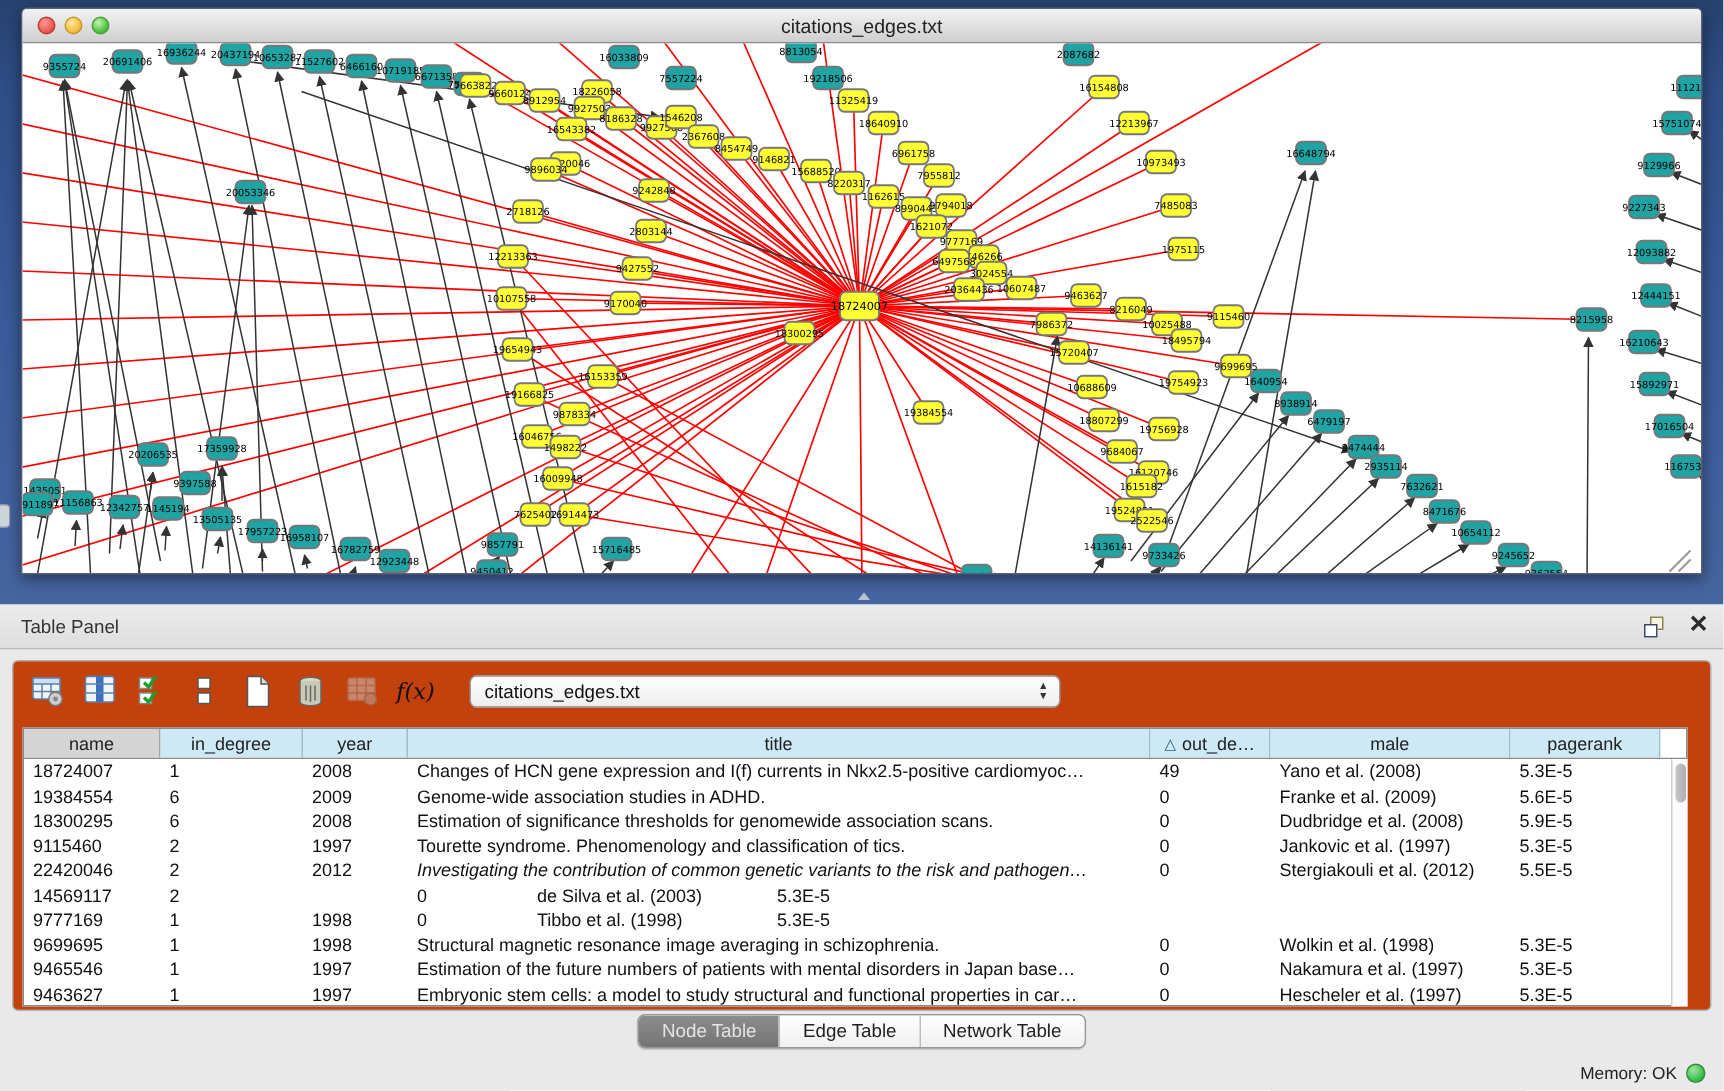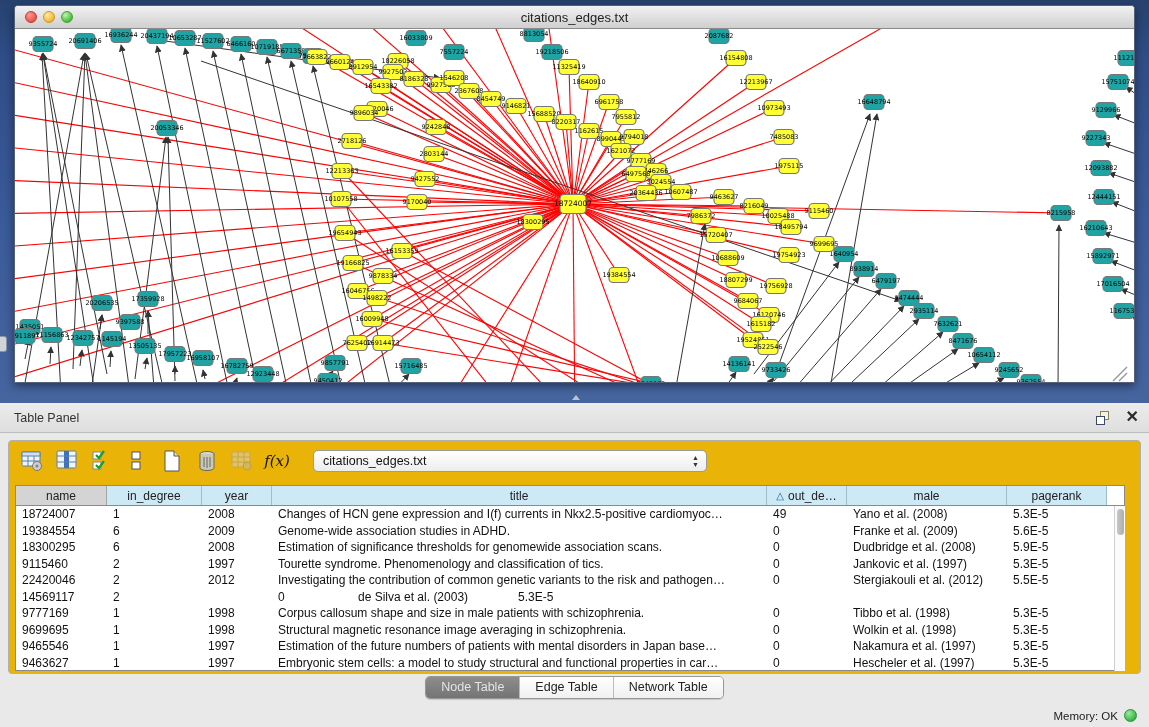--- a/index.html
+++ b/index.html
@@ -29,21 +29,21 @@
   .panel-header { position:absolute; left:0; top:403px; width:1149px; height:30px;
     background:linear-gradient(#ececec,#dedede); border-bottom:1px solid #bdbdbd; }
   .panel-header .ph-title { position:absolute; left:14px; top:8px; font-size:12.5px; color:#333; }
   .float-icon { position:absolute; right:38px; top:8px; width:15px; height:15px; }
   .float-icon .sq1 { position:absolute; left:4px; top:0; width:9px; height:9px; border:1.5px solid #8c8251; background:#f4f2e4; }
   .float-icon .sq2 { position:absolute; left:0; top:5px; width:9px; height:9px; border:1.5px solid #3c4a66; background:#fff; }
   .close-icon { position:absolute; right:10px; top:6px; font-size:16px; font-weight:bold; color:#2b2b2b; line-height:16px; }
 
   .panel-body { position:absolute; left:0; top:433px; width:1149px; height:294px; background:#e9e9e9; }
   .inner-panel { position:absolute; left:8px; top:7px; width:1133px; height:234px;
-    background:#eab308; border:1px solid #b0b0b0; border-radius:4px; }
+    background:#c2410c; border:1px solid #b0b0b0; border-radius:4px; }
 
   .toolbar { position:absolute; left:0; top:0; width:100%; height:40px; display:flex; align-items:center; gap:9px; padding-left:10px; }
   .tb-icon { width:26px; height:26px; display:flex; align-items:center; justify-content:center; position:relative; }
   .tb-icon svg { display:block; }
   .fx { font-family:"DejaVu Serif", serif; font-style:italic; font-size:15px; color:#111; }
   .dropdown { margin-left:14px; width:394px; height:22px; background:linear-gradient(#ffffff,#ededed);
     border:1px solid #9b9b9b; border-radius:5px; position:relative; font-size:12.5px; color:#111;
     line-height:20px; padding-left:9px; }
   .dropdown .stepper { position:absolute; right:5px; top:2px; width:11px; height:16px; font-size:7px; color:#333;
     display:flex; flex-direction:column; align-items:center; justify-content:center; line-height:7px; }
@@ -915,38 +915,37 @@
             <div class="td" style="width: 70px;">1997</div>
             <div class="td" style="width: 495px;">Tourette syndrome. Phenomenology and classification of tics.</div>
             <div class="td" style="width: 80px;">0</div>
             <div class="td" style="width: 160px;">Jankovic et al. (1997)</div>
             <div class="td" style="width: 100px;">5.3E-5</div>
           </div>
           <div class="tr">
             <div class="td" style="width: 91px;">22420046</div>
             <div class="td" style="width: 95px;">2</div>
             <div class="td" style="width: 70px;">2012</div>
-            <div class="td" style="width: 495px;">Investigating the contribution of common genetic variants to the risk and pathogen…</div>
+            <div class="td" style="width: 495px; font-style: italic;">Investigating the contribution of common genetic variants to the risk and pathogen…</div>
             <div class="td" style="width: 80px;">0</div>
             <div class="td" style="width: 160px;">Stergiakouli et al. (2012)</div>
             <div class="td" style="width: 100px;">5.5E-5</div>
           </div>
           <div class="tr">
             <div class="td" style="width: 91px;">14569117</div>
             <div class="td" style="width: 95px;">2</div>
             <div class="td" style="width: 70px; margin-top: 44px;">2003</div>
             <div class="td" style="width: 80px;">0</div>
             <div class="td" style="width: 160px;">de Silva et al. (2003)</div>
             <div class="td" style="width: 100px;">5.3E-5</div>
           </div>
           <div class="tr">
             <div class="td" style="width: 91px;">9777169</div>
             <div class="td" style="width: 95px;">1</div>
             <div class="td" style="width: 70px;">1998</div>
-            <div class="td" style="width: 495px;">Corpus callosum shape and size in male patients with schizophrenia.</div>
             <div class="td" style="width: 80px;">0</div>
             <div class="td" style="width: 160px;">Tibbo et al. (1998)</div>
             <div class="td" style="width: 100px;">5.3E-5</div>
           </div>
           <div class="tr">
             <div class="td" style="width: 91px;">9699695</div>
             <div class="td" style="width: 95px;">1</div>
             <div class="td" style="width: 70px;">1998</div>
             <div class="td" style="width: 495px;">Structural magnetic resonance image averaging in schizophrenia.</div>
             <div class="td" style="width: 80px;">0</div>

